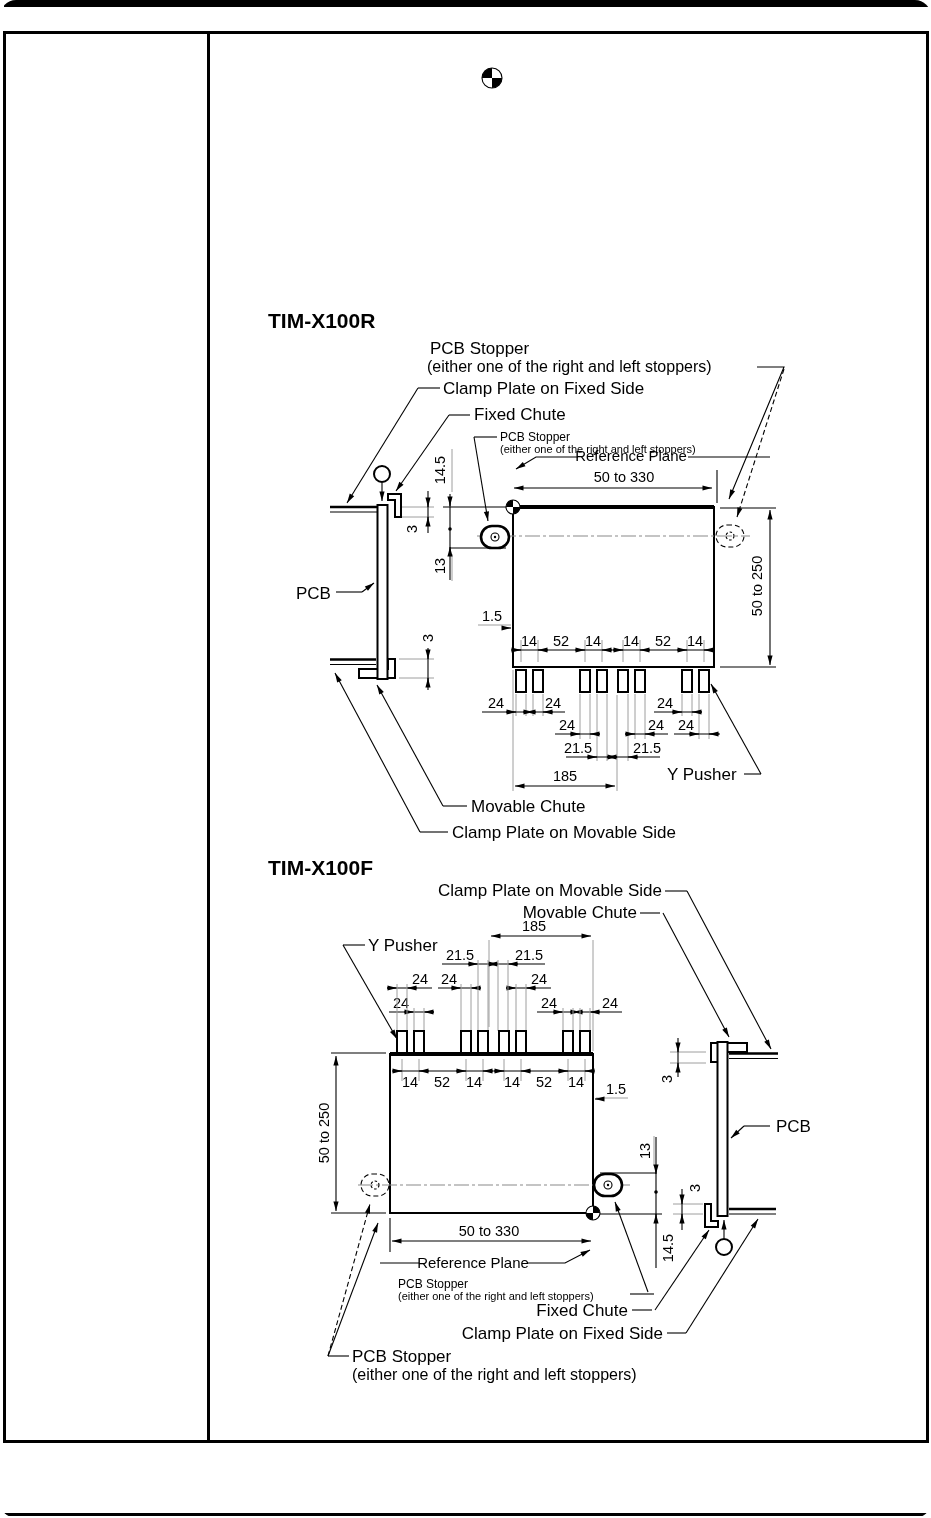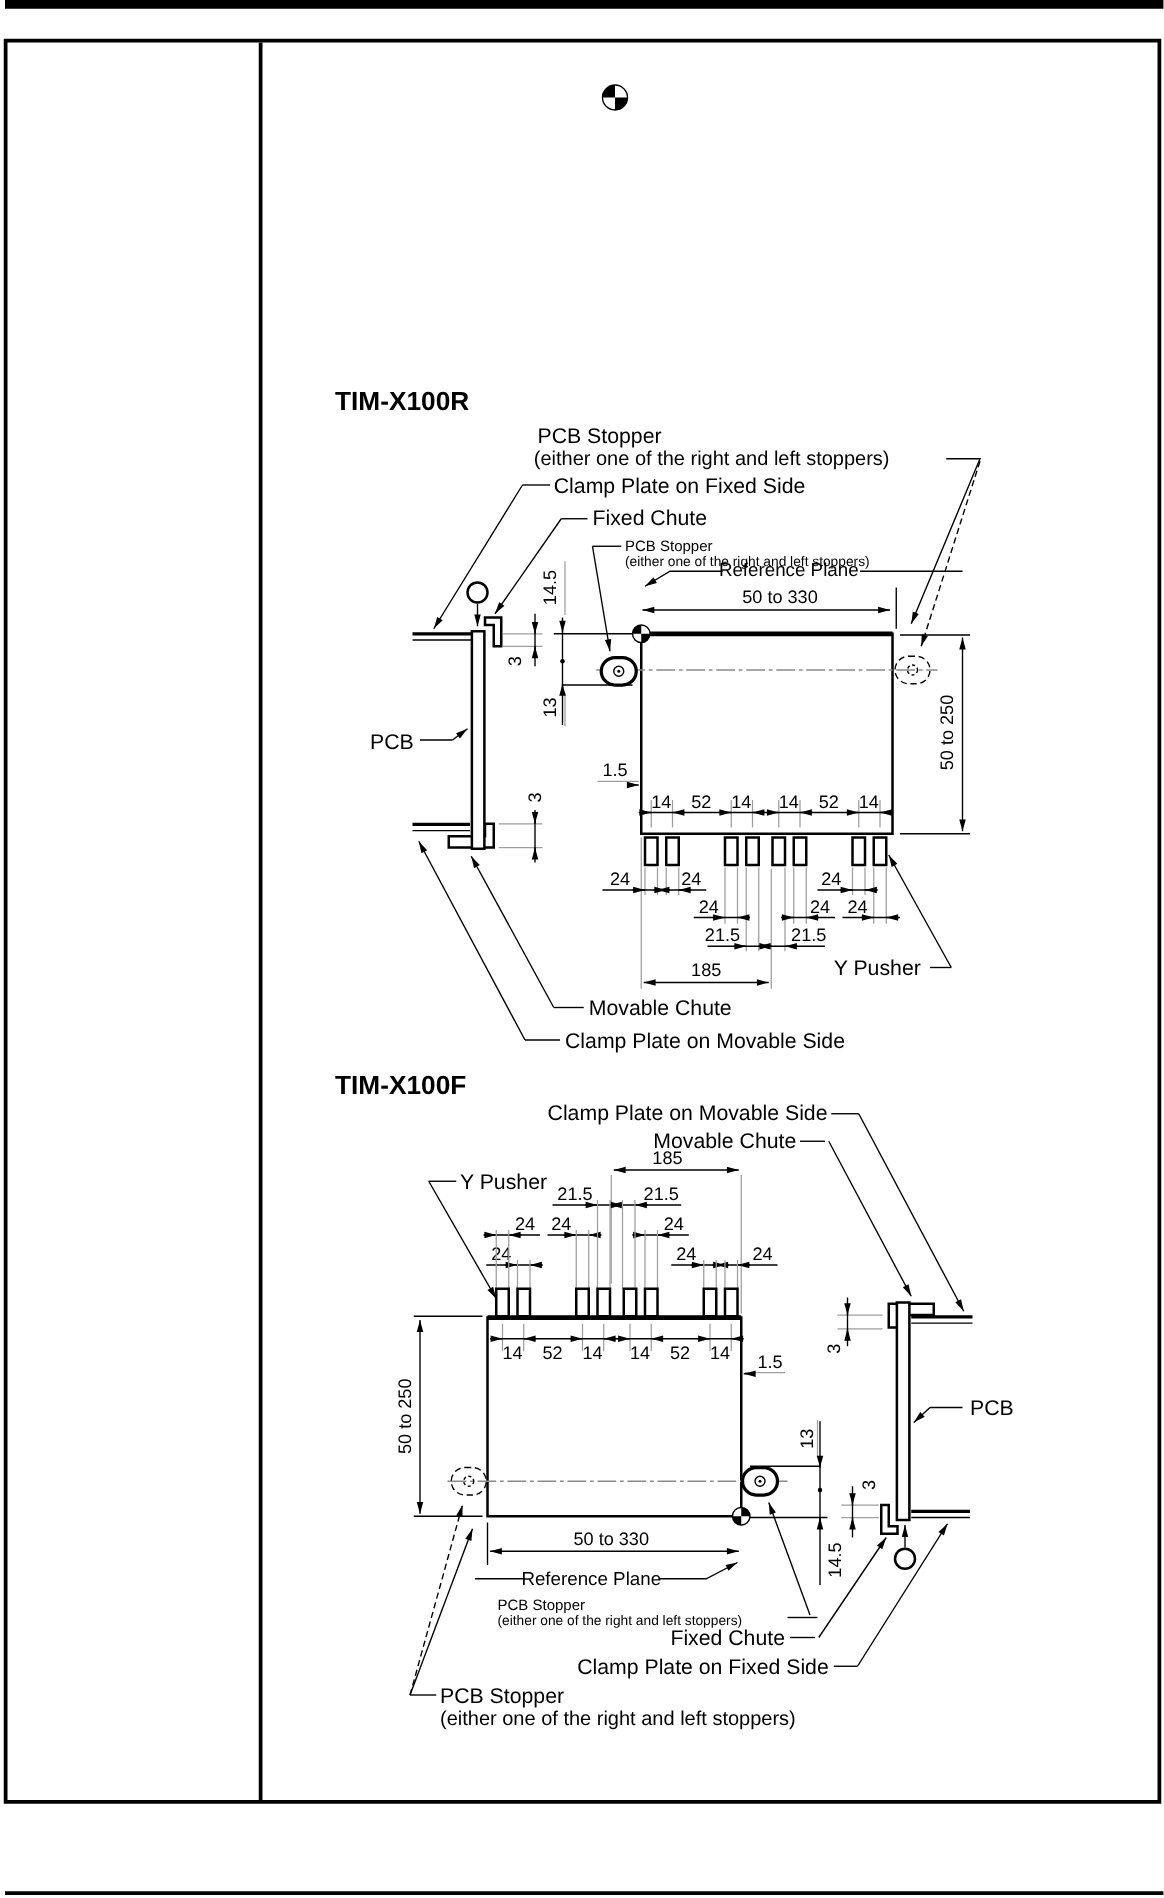--- a/index.html
+++ b/index.html
@@ -1,17 +1,17 @@
 <!DOCTYPE html>
 <html><head>
 <meta charset="utf-8">
 <style>
   html,body{margin:0;padding:0;background:#fff;}
   #page{position:relative;width:931px;height:1518px;background:#fff;overflow:hidden;
-        font-family:"Liberation Sans",sans-serif;}
+        font-family:"Liberation Sans",sans-serif;border-radius:16px;}
   .hbar{position:absolute;background:#000;}
   #frame{position:absolute;left:3px;top:31px;width:920px;height:1406px;border:3px solid #000;}
   #divider{position:absolute;left:201px;top:0;bottom:0;width:3px;background:#000;}
   svg{position:absolute;left:0;top:0;}
   
   .k  {stroke:#000;fill:none;stroke-width:1.1;}
   .k2 {stroke:#000;fill:none;stroke-width:2;}
   .k3 {stroke:#000;fill:none;stroke-width:2.6;}
   .thick{stroke:#000;fill:none;stroke-width:3.8;}
   .w  {fill:#fff;}

